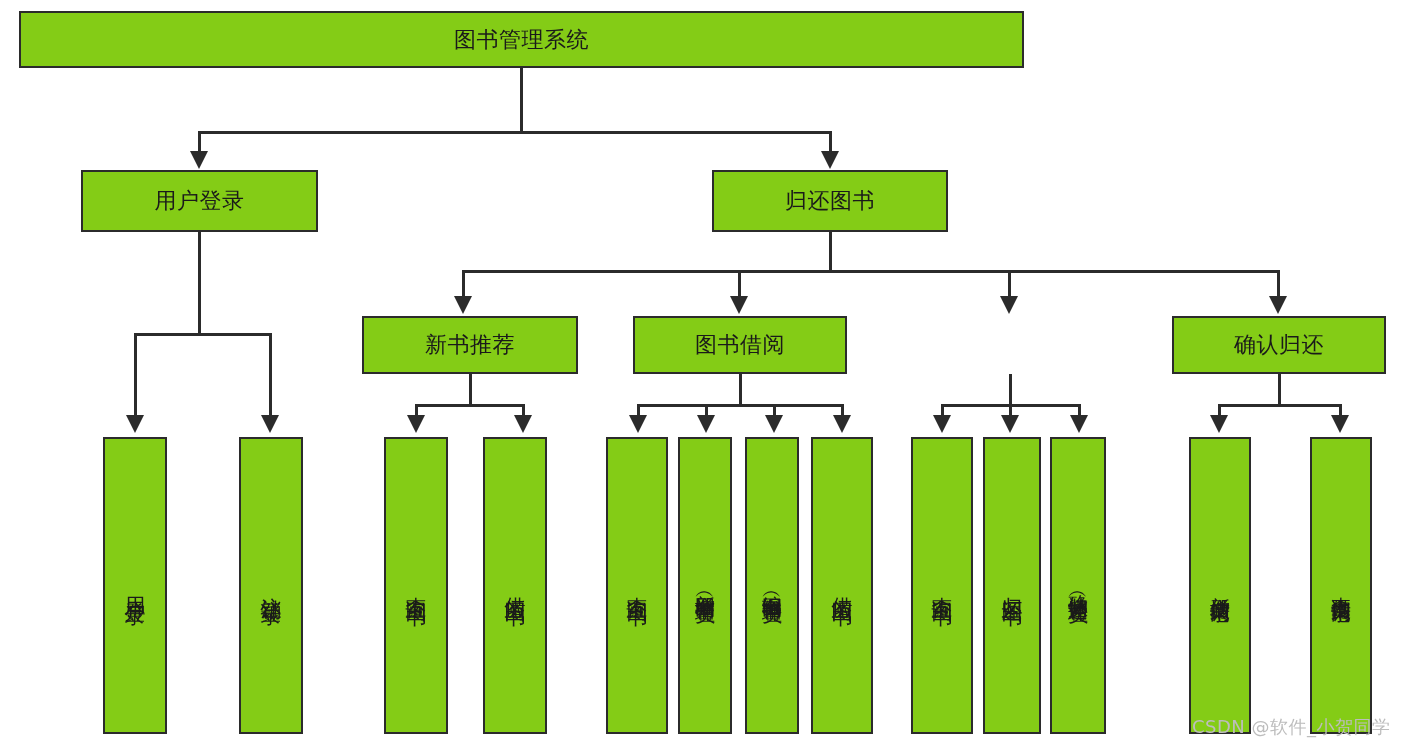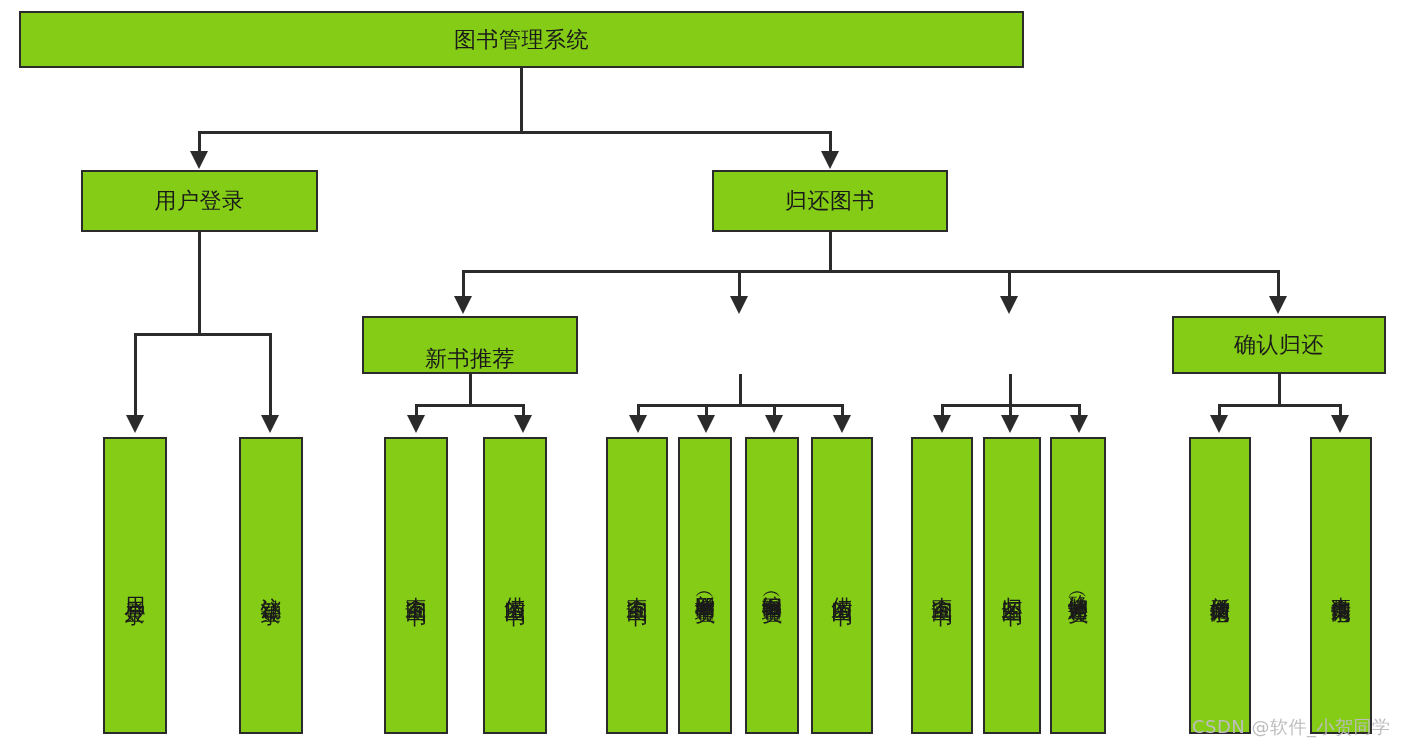--- a/index.html
+++ b/index.html
@@ -118,22 +118,25 @@
   <div class="hline" style="left:462px; top:270px; width:818px; height:3px;"></div>
   <div class="vline" style="left:462px; top:270px; width:3px; height:28px;"></div>
   <div class="vline" style="left:738px; top:270px; width:3px; height:28px;"></div>
   <div class="vline" style="left:1008px; top:270px; width:3px; height:28px;"></div>
   <div class="vline" style="left:1277px; top:270px; width:3px; height:28px;"></div>
   <div class="arrow" style="left:454px; top:296px;"></div>
   <div class="arrow" style="left:730px; top:296px;"></div>
   <div class="arrow" style="left:1000px; top:296px;"></div>
   <div class="arrow" style="left:1269px; top:296px;"></div>
 
-  <div class="node horiz" style="left:362px; top:316px; width:216px; height:58px;align-items:flex-end;">
+  <div class="node horiz" style="left:362px; top:316px; width:216px; height:58px;">
     <span class="label">新书推荐</span>
+  </div>
+  <div class="node horiz" style="left:633px; top:316px; width:214px; height:58px;">
+    <span class="label">图书借阅</span>
   </div>
   <div class="node horiz" style="left:1172px; top:316px; width:214px; height:58px;">
     <span class="label">确认归还</span>
   </div>
 
   <div class="vline" style="left:469px; top:374px; width:3px; height:32px;"></div>
   <div class="hline" style="left:415px; top:404px; width:110px; height:3px;"></div>
   <div class="vline" style="left:415px; top:404px; width:3px; height:13px;"></div>
   <div class="vline" style="left:522px; top:404px; width:3px; height:13px;"></div>
   <div class="arrow" style="left:407px; top:415px;"></div>

